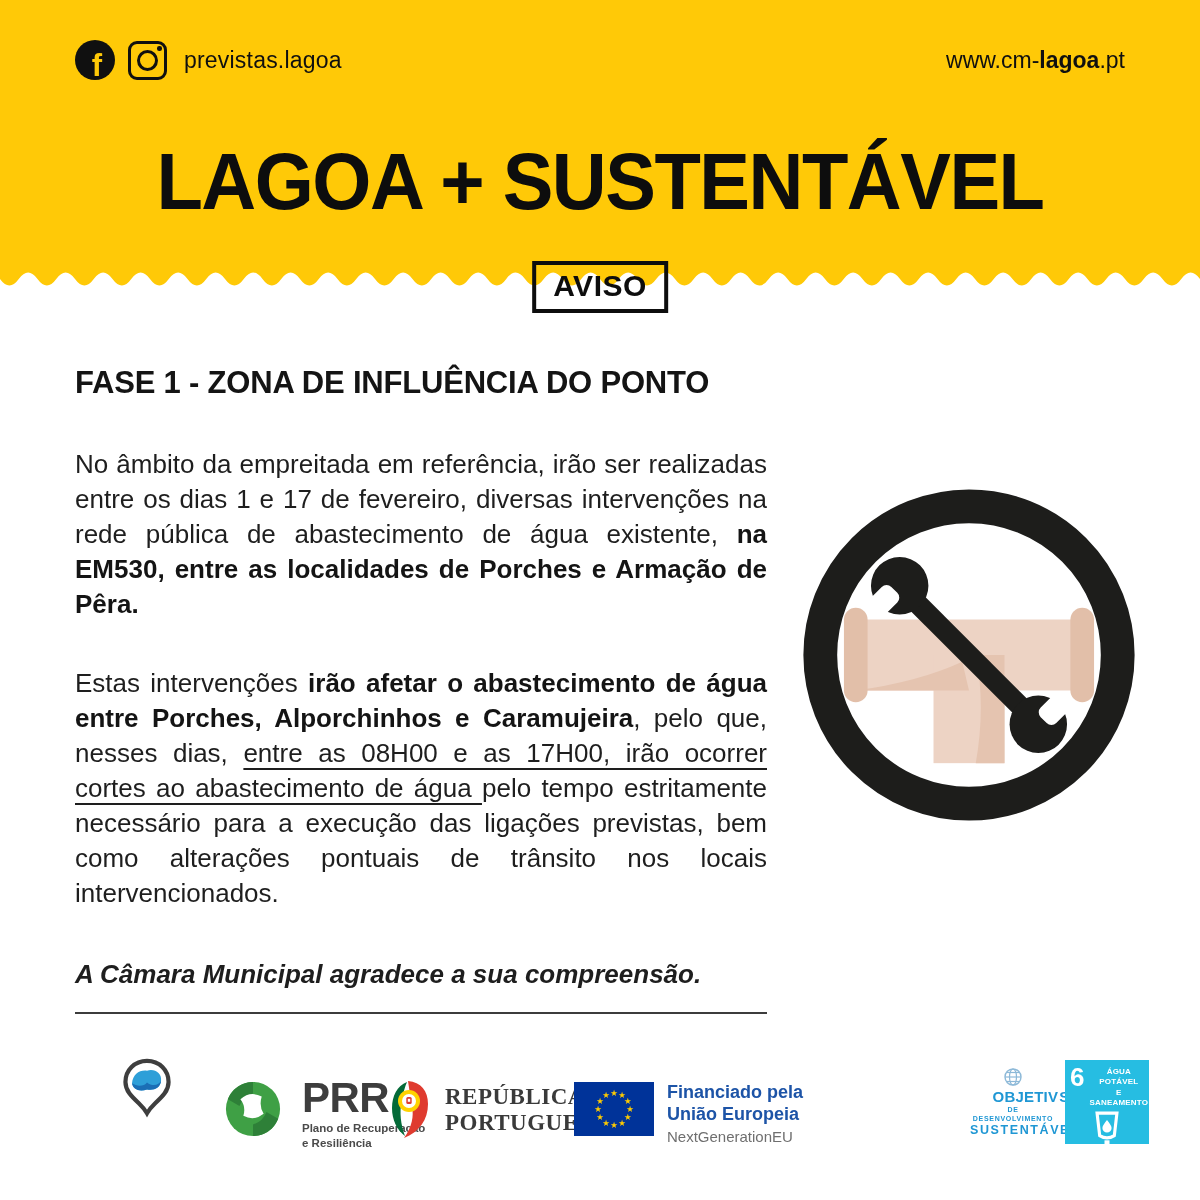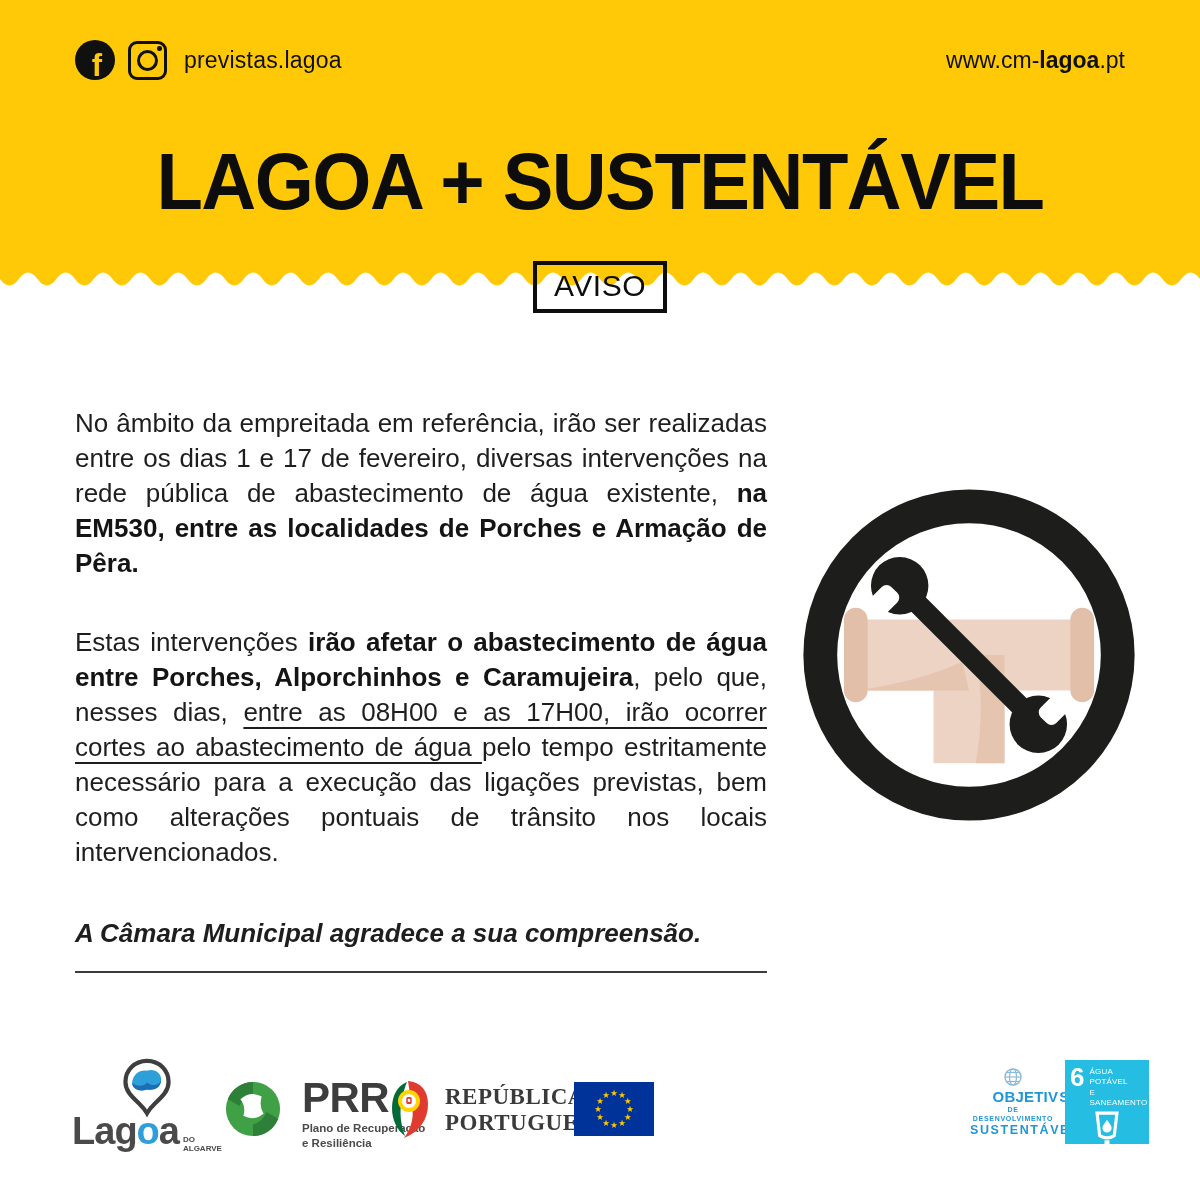--- a/index.html
+++ b/index.html
@@ -23,21 +23,21 @@
   .ig-icon::before{content:"";position:absolute;inset:6px;border:3.5px solid #101010;border-radius:50%;}
   .ig-icon::after{content:"";position:absolute;top:2.5px;right:2.5px;width:4.5px;height:4.5px;background:#101010;border-radius:50%;}
   .handle{font-size:23px;font-weight:500;color:#101010;margin-left:17px;letter-spacing:.2px;}
   .website{margin-left:auto;font-size:23px;color:#101010;}
   .website .bold{font-weight:700;}
 
   .main-title{position:absolute;top:138px;left:0;width:1200px;margin:0;text-align:center;
     font-size:76px;font-weight:900;letter-spacing:-1.5px;color:#0d0d0d;transform:scaleY(1.04);}
 
   .aviso-box{position:absolute;top:261px;left:50%;transform:translateX(-50%);
-    border:4px solid #0d0d0d;padding:4px 17px 6px;font-size:30px;font-weight:400;
+    border:4px solid #0d0d0d;padding:4px 17px 6px;font-size:30px;font-weight:700;
     letter-spacing:.5px;color:#0d0d0d;z-index:4;background:transparent;}
 
   
   .content{position:absolute;top:362px;left:75px;width:692px;}
   .notice-heading{margin:0;font-size:31px;line-height:41px;font-weight:800;color:#141414;letter-spacing:-.2px;}
   .notice-heading span{display:block;}
   .content p{margin:44px 0 0;font-size:26px;line-height:35px;text-align:justify;color:#1e1e1e;}
   .content p .b{font-weight:800;color:#141414;}
   .p2{margin-top:36px;}
   .u{text-decoration:underline;text-decoration-thickness:2px;text-underline-offset:6px;}
@@ -77,21 +77,21 @@
   .sdg-org-line1{font-size:15px;font-weight:800;letter-spacing:.2px;display:flex;align-items:center;justify-content:center;line-height:1.1;margin-left:36px;}
   .sdg-wheel{width:13px;height:13px;border-radius:50%;display:inline-block;position:relative;margin:0 .5px;
     background:conic-gradient(#e5243b,#dda63a,#fcc30b,#4c9f38,#26bde2,#00689d,#19486a,#a21942,#dd1367,#fd6925,#e5243b);}
   .sdg-wheel::after{content:"";position:absolute;inset:4px;background:#fff;border-radius:50%;}
   .sdg-org-line2{font-size:7px;font-weight:700;letter-spacing:.7px;line-height:1.3;}
   .sdg-org-line3{font-size:12.5px;font-weight:800;letter-spacing:1.6px;line-height:1.2;}
 
   .sdg-tile{width:84px;height:84px;background:#26BDE2;color:#fff;box-sizing:border-box;padding:6px 5px;}
   .sdg-tile-head{display:flex;gap:5px;align-items:flex-start;}
   .sdg-goal-number{font-size:26px;font-weight:800;line-height:.85;}
-  .sdg-goal-title{font-size:8px;font-weight:400;line-height:1.3;letter-spacing:.2px;margin-top:1px;text-align:left;}
+  .sdg-goal-title{font-size:8px;font-weight:700;line-height:1.3;letter-spacing:.2px;margin-top:1px;text-align:center;}
   .sdg-glass{display:block;margin:1px auto 0;}
 
   svg text.star{font-family:"DejaVu Sans",sans-serif;}
 </style>
 </head>
 <body>
 
 <div class="poster">
 
   <div class="yellow-banner"></div>
@@ -108,20 +108,21 @@
     </div>
     <div class="handle">previstas.lagoa</div>
     <div class="website"><span>www.cm-</span><span class="bold">lagoa</span><span>.pt</span></div>
   </div>
 
   <h1 class="main-title">LAGOA + SUSTENTÁVEL</h1>
   <div class="aviso-box">AVISO</div>
 
   <div class="content">
     <h2 class="notice-heading">
+      <span>FASE 1 - ZONA DE INFLUÊNCIA DO PONTO</span>
     </h2>
     <p><span>No âmbito da empreitada em referência, irão ser realizadas entre os dias 1 e 17 de fevereiro, diversas intervenções na rede pública de abastecimento de água existente, </span><span class="b">na EM530, entre as localidades de Porches e Armação de Pêra.</span></p>
     <p class="p2"><span>Estas intervenções </span><span class="b">irão afetar o abastecimento de água entre Porches, Alporchinhos e Caramujeira</span><span>, pelo que, nesses dias, </span><span class="u">entre as 08H00 e as 17H00, irão ocorrer cortes ao abastecimento de água </span><span>pelo tempo estritamente necessário para a execução das ligações previstas, bem como alterações pontuais de trânsito nos locais intervencionados.</span></p>
     <p class="closing">A Câmara Municipal agradece a sua compreensão.</p>
     <div class="divider"></div>
   </div>
 
   <svg class="pipe-badge" viewBox="0 0 200 200">
     <circle cx="100" cy="100" r="88" fill="#ffffff" stroke="#1d1d1b" stroke-width="20"></circle>
 
@@ -144,26 +145,20 @@
   </svg>
 
   <div class="footer">
 
     <div class="logo-block lagoa-block">
       <svg class="lagoa-pin" width="58" height="60" viewBox="0 0 60 64">
         <path d="M30 3 C16.8 3 7 13 7 25.5 C7 35 13.5 41 21.5 48.5 C25 51.8 28 55.5 30 59 C32 55.5 35 51.8 38.5 48.5 C46.5 41 53 35 53 25.5 C53 13 43.2 3 30 3 Z" fill="#ffffff" stroke="#3e3e3e" stroke-width="4.5"></path>
         <path d="M14 27 C15 17 22 12.5 30 13.5 C38 11 46 16 45 24 C44.5 32 37 35 30 33.5 C22 36.5 15 33.5 14 27 Z" fill="#2E9FD8"></path>
         <path d="M14 27 C20 31 27 30 30 26 C36 31 43 29 45 24 C44.5 32 37 35 30 33.5 C22 36.5 15 33.5 14 27 Z" fill="#1B6EB5"></path>
       </svg>
-      <div class="lagoa-word">
-        <span class="gray">Lag</span>
-          <span class="blue">o</span>
-          <span class="gray">a</span>
-        <span class="lagoa-region"><span>DO</span><br><span>ALGARVE</span></span>
-      </div>
     </div>
 
     <div class="logo-block prr-block">
       <svg width="58" height="58" viewBox="0 0 60 60">
         <circle cx="30" cy="30" r="28" fill="#3FA045"></circle>
         <path d="M30 2 A28 28 0 0 0 4 20 L16 27 Q20 17 30 14 Z" fill="#2E8038"></path>
         <path d="M30 58 A28 28 0 0 0 56 40 L44 33 Q40 43 30 46 Z" fill="#2E8038"></path>
         <path d="M17 20 Q27 11 39 17 Q36 27 41 35 Q31 43 20 37 Q23 28 17 20 Z" fill="#ffffff"></path>
       </svg>
       <div class="prr-text">
@@ -199,20 +194,25 @@
         <text class="star" x="56" y="27" font-size="8.5" fill="#FFCC00" text-anchor="middle" dominant-baseline="central">★</text>
         <text class="star" x="53.9" y="35" font-size="8.5" fill="#FFCC00" text-anchor="middle" dominant-baseline="central">★</text>
         <text class="star" x="48" y="40.9" font-size="8.5" fill="#FFCC00" text-anchor="middle" dominant-baseline="central">★</text>
         <text class="star" x="40" y="43" font-size="8.5" fill="#FFCC00" text-anchor="middle" dominant-baseline="central">★</text>
         <text class="star" x="32" y="40.9" font-size="8.5" fill="#FFCC00" text-anchor="middle" dominant-baseline="central">★</text>
         <text class="star" x="26.1" y="35" font-size="8.5" fill="#FFCC00" text-anchor="middle" dominant-baseline="central">★</text>
         <text class="star" x="24" y="27" font-size="8.5" fill="#FFCC00" text-anchor="middle" dominant-baseline="central">★</text>
         <text class="star" x="26.1" y="19" font-size="8.5" fill="#FFCC00" text-anchor="middle" dominant-baseline="central">★</text>
         <text class="star" x="32" y="13.1" font-size="8.5" fill="#FFCC00" text-anchor="middle" dominant-baseline="central">★</text>
       </svg>
+      <div class="eu-text">
+        <div class="blue">Financiado pela</div>
+        <div class="blue">União Europeia</div>
+        <div class="eu-program">NextGenerationEU</div>
+      </div>
     </div>
 
     <div class="logo-block sdg-block">
       <div class="sdg-org">
         <svg class="un-globe" width="22" height="22" viewBox="0 0 22 22">
           <circle cx="11" cy="11" r="8" fill="none" stroke="#8DB9D8" stroke-width="1.4"></circle>
           <ellipse cx="11" cy="11" rx="3.5" ry="8" fill="none" stroke="#8DB9D8" stroke-width="1.2"></ellipse>
           <line x1="3" y1="11" x2="19" y2="11" stroke="#8DB9D8" stroke-width="1.2"></line>
           <line x1="4.5" y1="6.5" x2="17.5" y2="6.5" stroke="#8DB9D8" stroke-width="1.2"></line>
           <line x1="4.5" y1="15.5" x2="17.5" y2="15.5" stroke="#8DB9D8" stroke-width="1.2"></line>

